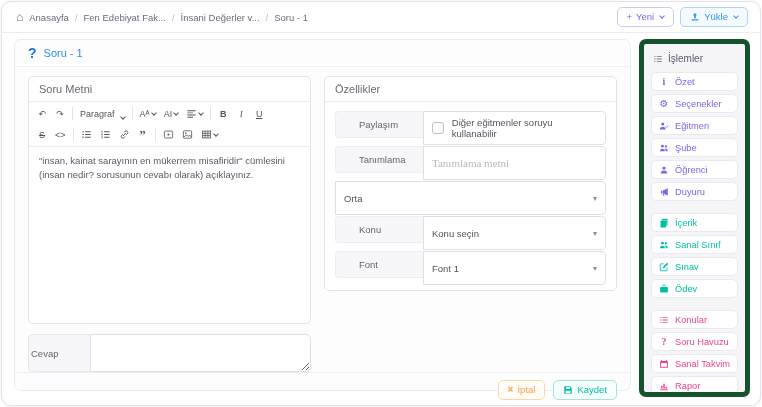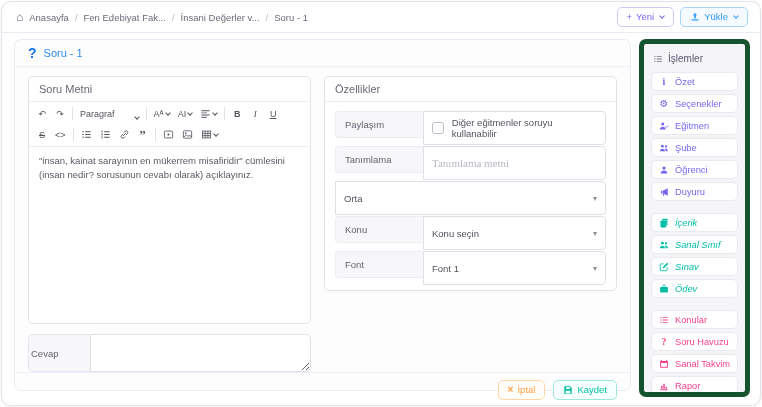--- a/index.html
+++ b/index.html
@@ -36,39 +36,39 @@
   
   .col-left { width:283px; display:flex; flex-direction:column; }
   .panel { border:1px solid #e3e2ea; border-radius:5px; background:#fff; }
   .panel-head { font-size:11px; color:#6b6876; padding:6px 10px; border-bottom:1px solid #ececf2; }
   .ck-toolbar { border-bottom:1px solid #ececf2; padding:1px 4px; }
   .ck-row { display:flex; align-items:center; height:21px; }
   .ck-btn { display:inline-flex; align-items:center; justify-content:center; min-width:16px; height:17px;
             padding:0 3px; margin:0 1px; font-size:9px; color:#55555f; cursor:pointer; border-radius:3px; }
   .ck-btn svg { width:11px; height:11px; }
   .ck-sep { width:1px; height:13px; background:#e2e2e8; margin:0 3px; }
-  .ck-dd { font-size:9px; color:#55555f; display:inline-flex; align-items:flex-end; gap:18px; padding:0 4px; cursor:pointer; }
+  .ck-dd { font-size:9px; color:#55555f; display:inline-flex; align-items:flex-end; gap:4px; padding:0 4px; cursor:pointer; }
   .b { font-weight:bold; } .i { font-style:italic; font-family:"Liberation Serif",serif; }
   .u { text-decoration:underline; } .s { text-decoration:line-through; }
   .quo { font-family:"Liberation Serif",serif; font-weight:bold; font-size:13px; line-height:6px; }
   .ck-content { height:176px; padding:7px 10px; font-size:9.5px; line-height:1.45; color:#5a5a66; cursor:text; }
   .answer-row { display:flex; margin-top:10px; height:38px; }
   .answer-label { width:62px; background:#f7f7f9; border:1px solid #e7e6ee; border-right:none;
                   border-radius:5px 0 0 5px; font-size:9.5px; color:#66636f; display:flex; align-items:center;
                   justify-content:flex-start; padding-left:2px; }
   .answer-ta { flex:1; border:1px solid #e0dfe8; border-radius:0 5px 5px 0; resize:vertical; font-size:9px;
                padding:4px 6px; color:#5a5a66; outline:none; font-family:inherit; }
 
   
   .col-right { flex:1; }
   .prop-body { padding:9px 10px 4px 10px; }
   .prop-row { display:flex; height:27px; margin-bottom:8px; }
   .prop-label { width:88px; background:#f7f7f9; border:1px solid #ececf2; border-right:none;
                 border-radius:4px 0 0 4px; font-size:9.5px; color:#66636f; display:flex; align-items:center;
-                padding-left:9px; }
+                padding-left:23px; }
   .prop-ctrl { flex:1; border:1px solid #e0dfe8; border-radius:0 4px 4px 0; display:flex; align-items:center;
                padding:16px 8px; font-size:9.5px; color:#56525f; background:#fff; }
   .prop-ctrl input[type=text] { border:none; outline:none; width:100%; font-size:11px; color:#56525f;
                font-family:Liberation Serif, serif; }
   .prop-ctrl input::placeholder { color:#b8b6c1; }
   .cbx { width:12px; height:12px; border:1px solid #bdbcc7; border-radius:3px; background:#fff;
          margin-right:8px; appearance:none; cursor:pointer; }
   .sel { justify-content:space-between; cursor:pointer; }
   .sel-arrow { color:#8f8c99; font-size:8px; }
 
@@ -82,21 +82,21 @@
   
   .sidebar { width:111px; background:#f5f5f8; border:5px solid #14532d; border-radius:7px;
              padding:7px 7px 6px 7px; height:358px; overflow:hidden; }
   .sb-head { display:flex; align-items:center; gap:5px; font-size:10px; color:#5e5873; padding:2px 2px 8px 2px; }
   .sb-head svg { width:10px; height:10px; fill:#6d6a7c; }
   .op-item { display:flex; align-items:center; gap:6px; background:#fff; border:1px solid #eae9f1;
              border-radius:5px; height:19px; margin-bottom:3px; padding:0 7px; font-size:9.3px;
              cursor:pointer; white-space:nowrap; }
   .op-item svg { width:10px; height:10px; flex:none; fill:currentColor; }
   .op-gap { height:9px; }
-  .g1 { color:#7467ef; } .g2 { color:#00bfa5;font-style:italic; } .g3 { color:#f43f8e; }
+  .g1 { color:#7467ef; } .g2 { color:#00bfa5; } .g3 { color:#f43f8e; }
   .ic-glyph { font-size:10px; line-height:1; width:10px; text-align:center; flex:none; }
   .ic-glyph.bold { font-weight:bold; font-family:"Liberation Serif",serif; }
 </style>
 </head>
 <body>
 
 <div class="screen">
 
   <div class="topbar">
     <div class="crumbs">

